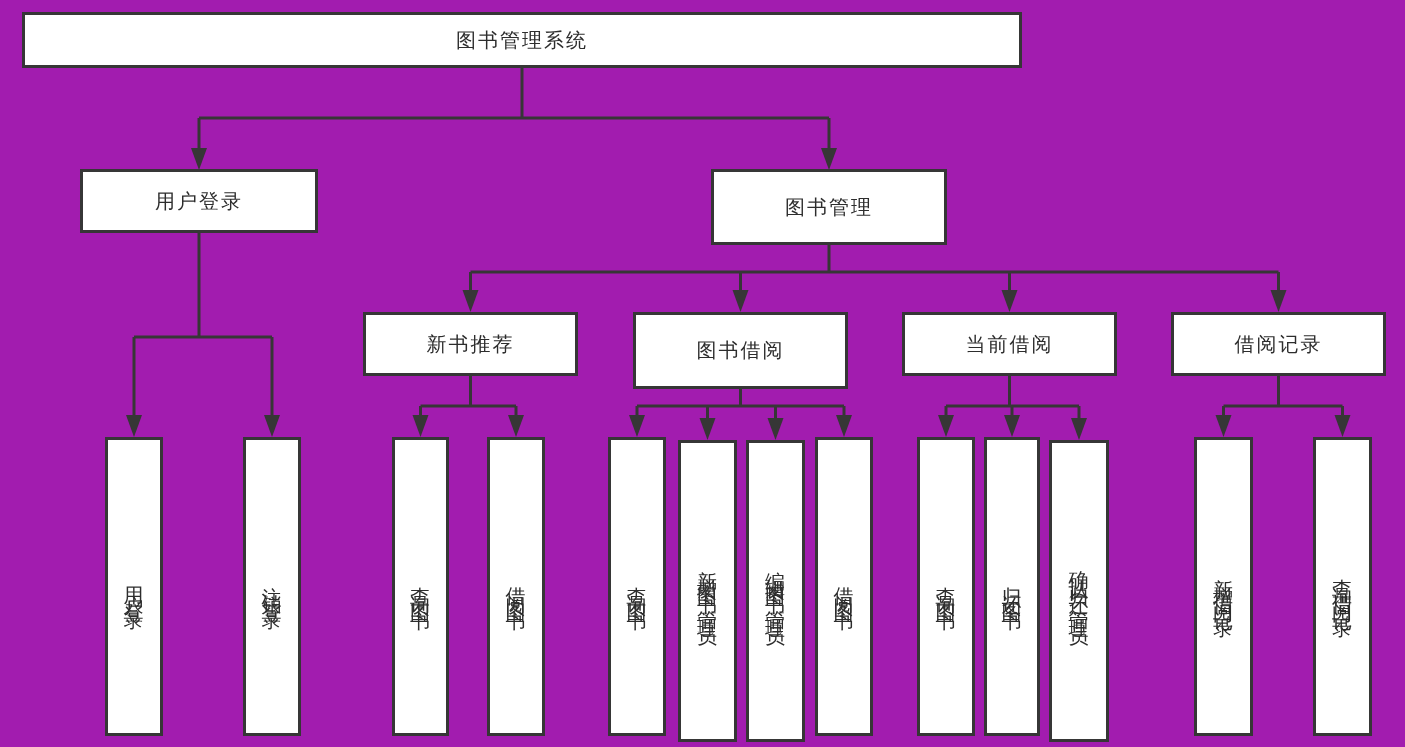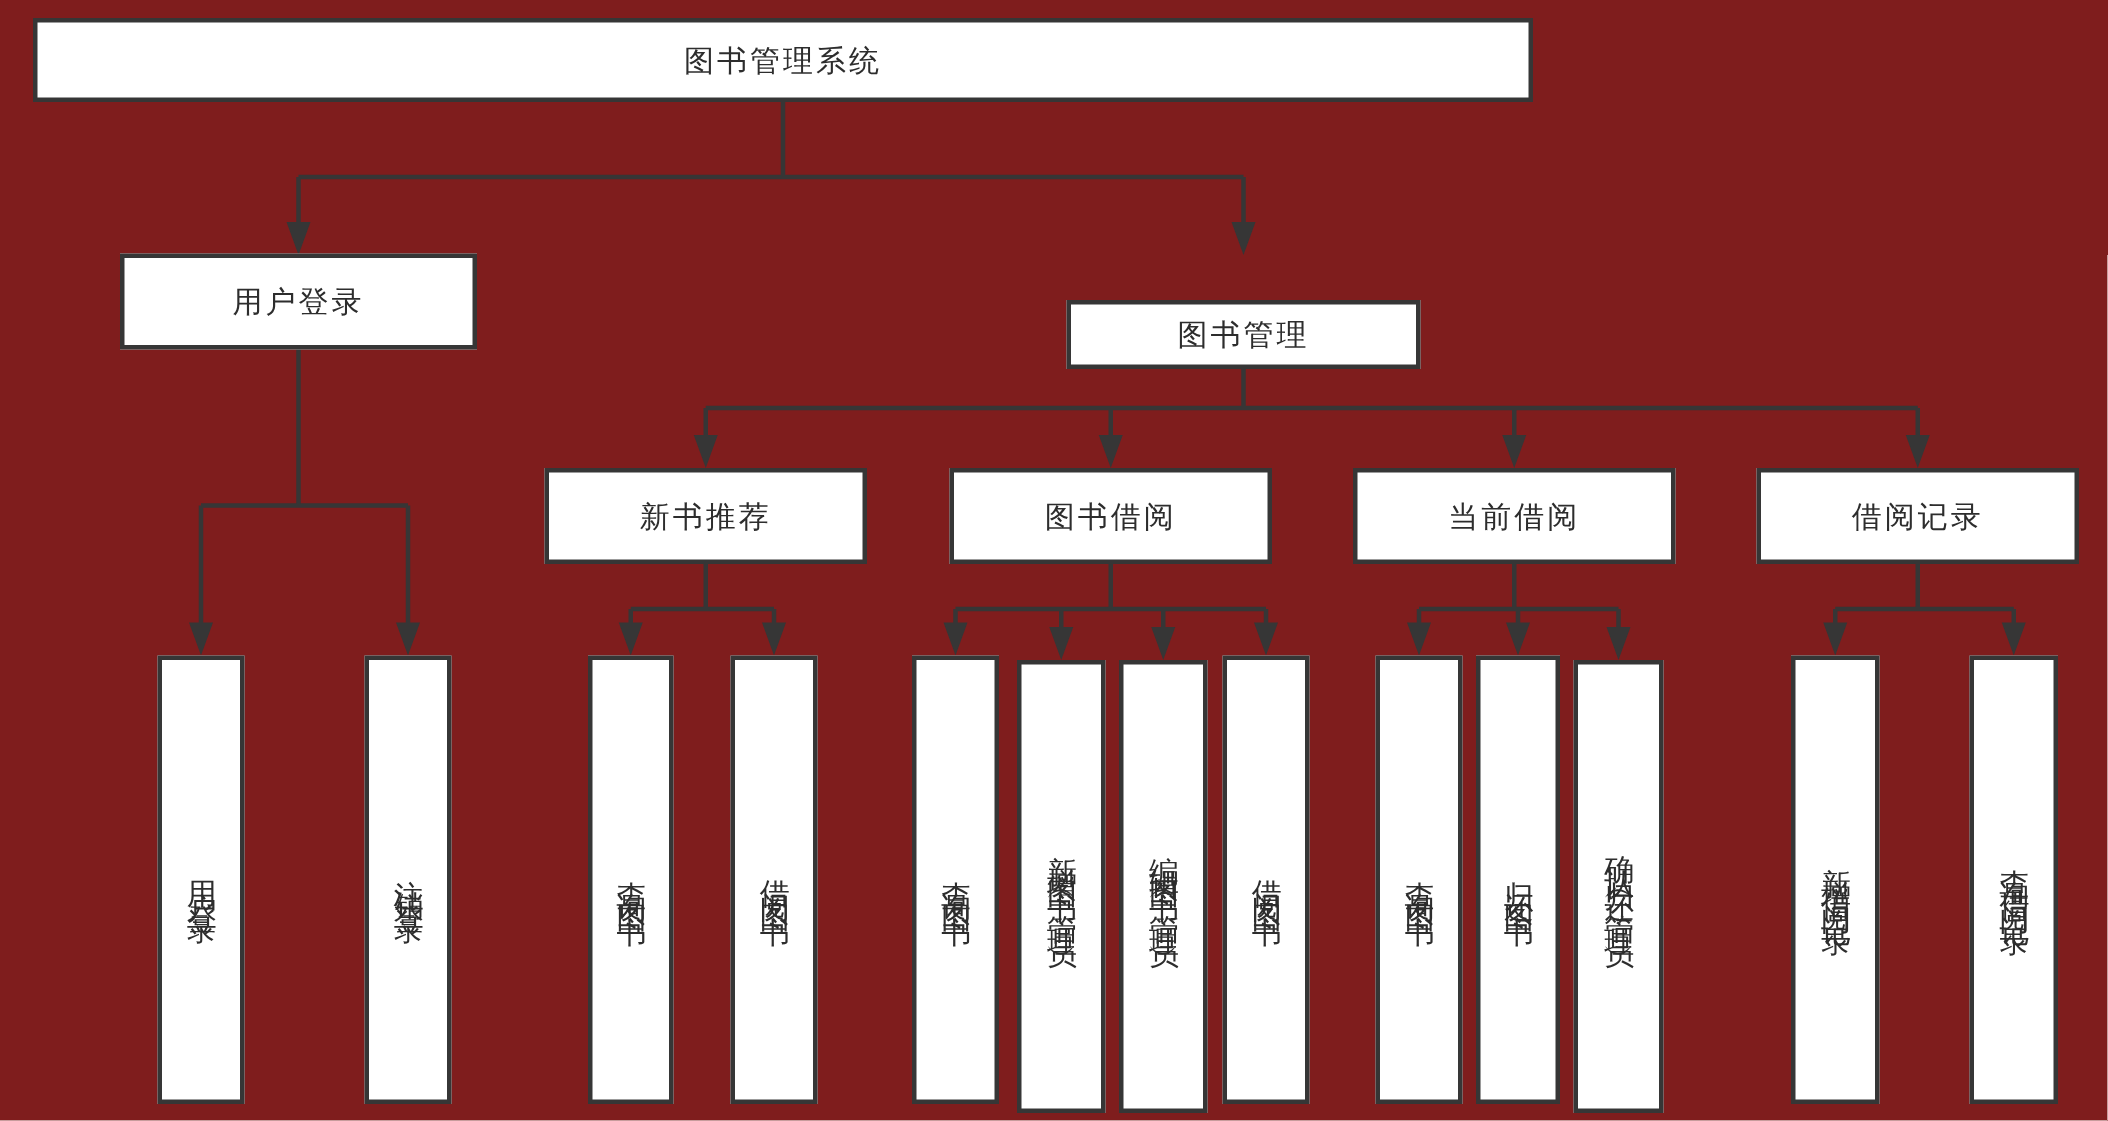--- a/index.html
+++ b/index.html
@@ -1,20 +1,20 @@
 <!DOCTYPE html>
 <html><head>
 <meta charset="utf-8">
 <style>
   html, body { margin: 0; padding: 0; background: #ffffff; }
   .canvas {
     position: relative;
     width: 1405px;
     height: 747px;
-    background: #7f1d1d;
+    background: #a21caf;
     font-family: "Liberation Serif", serif;
     overflow: hidden;
   }
   .wires {
     position: absolute;
     left: 0; top: 0;
     width: 1405px; height: 747px;
     pointer-events: none;
   }
   .box {
@@ -86,28 +86,28 @@
     </g>
   </svg>
 
   <div class="box" style="left:22px; top:12px; width:1000px; height:56px;">
     <span class="label">图书管理系统</span>
   </div>
 
   <div class="box" style="left:80px; top:169px; width:238px; height:64px;">
     <span class="label">用户登录</span>
   </div>
-  <div class="box" style="left:711px; top:169px; width:236px; height:46px;margin-top:31px;">
+  <div class="box" style="left:711px; top:169px; width:236px; height:76px;">
     <span class="label">图书管理</span>
   </div>
 
   <div class="box" style="left:363px; top:312px; width:215px; height:64px;text-align:right;">
     <span class="label">新书推荐</span>
   </div>
-  <div class="box" style="left:633px; top:312px; width:215px; height:64px;">
+  <div class="box" style="left:633px; top:312px; width:215px; height:77px;">
     <span class="label">图书借阅</span>
   </div>
   <div class="box" style="left:902px; top:312px; width:215px; height:64px;">
     <span class="label">当前借阅</span>
   </div>
   <div class="box" style="left:1171px; top:312px; width:215px; height:64px;">
     <span class="label">借阅记录</span>
   </div>
 
   <div class="box v" style="left:105px; top:437px; width:58px; height:299px;">

